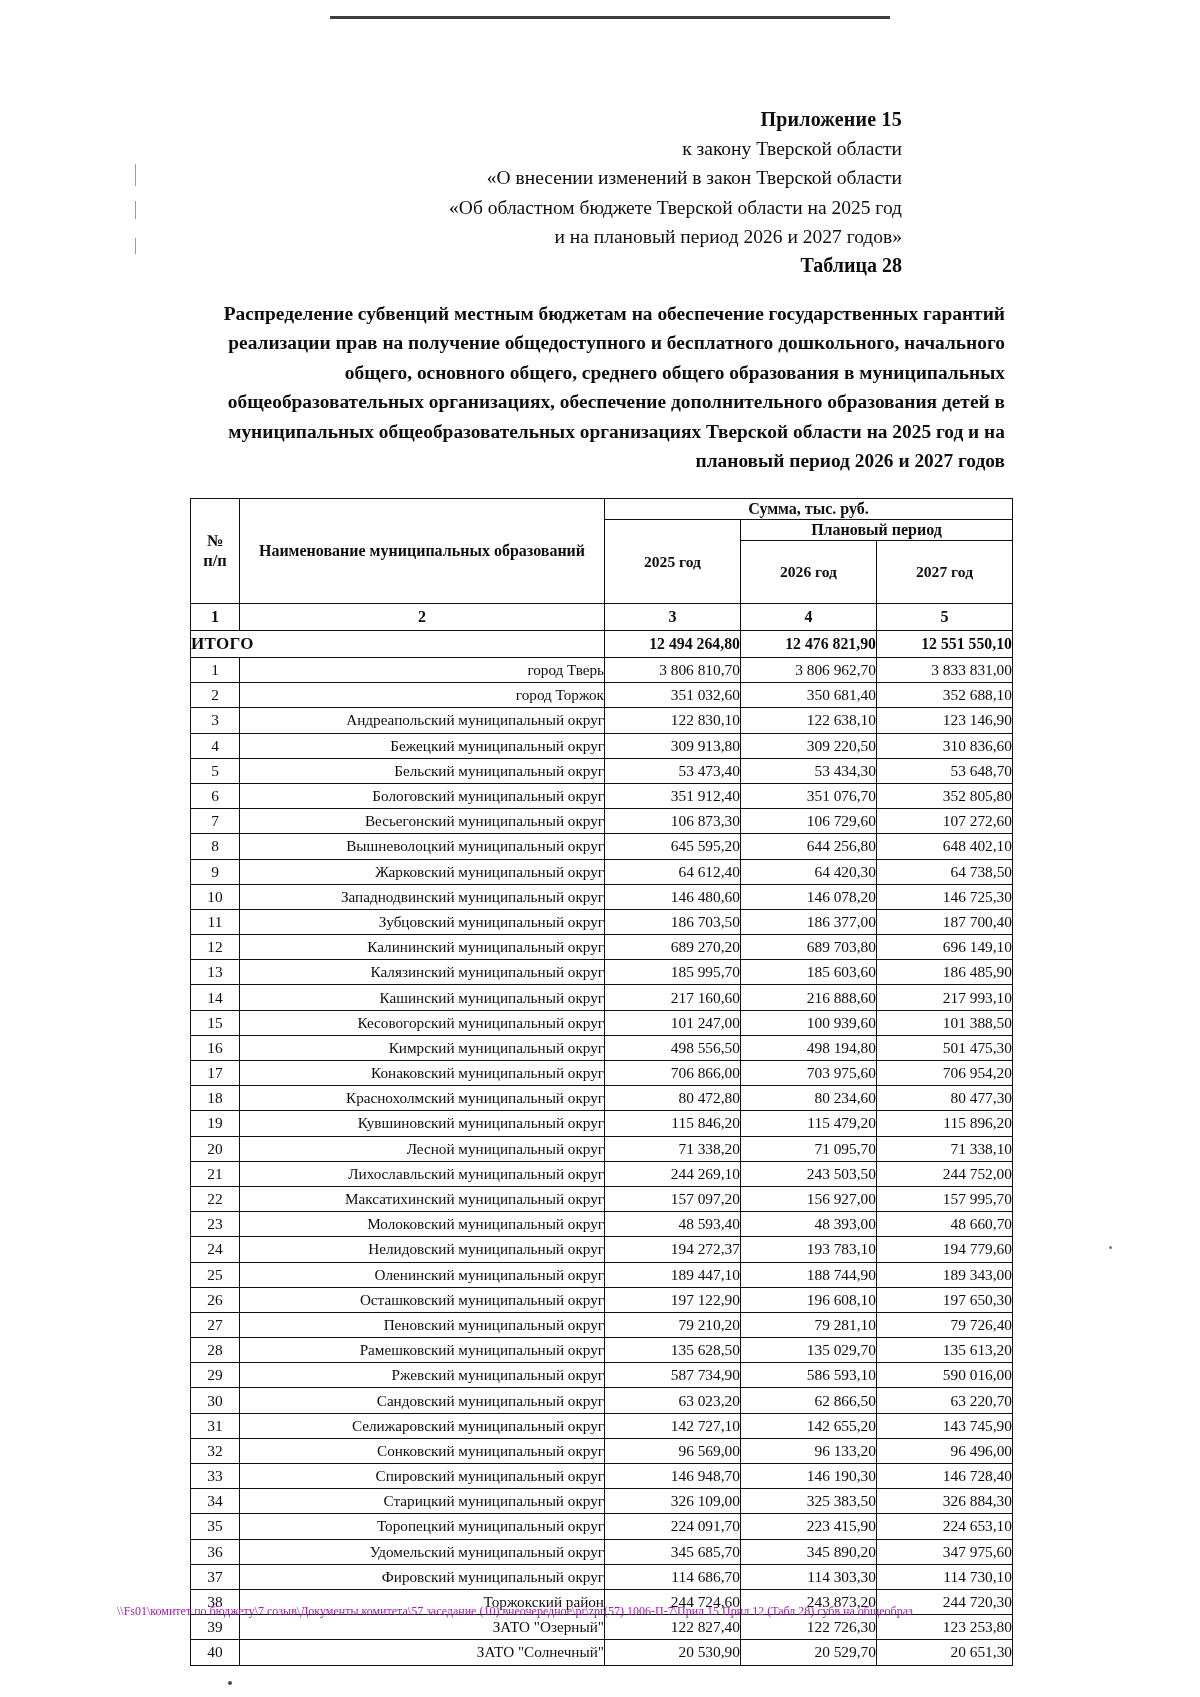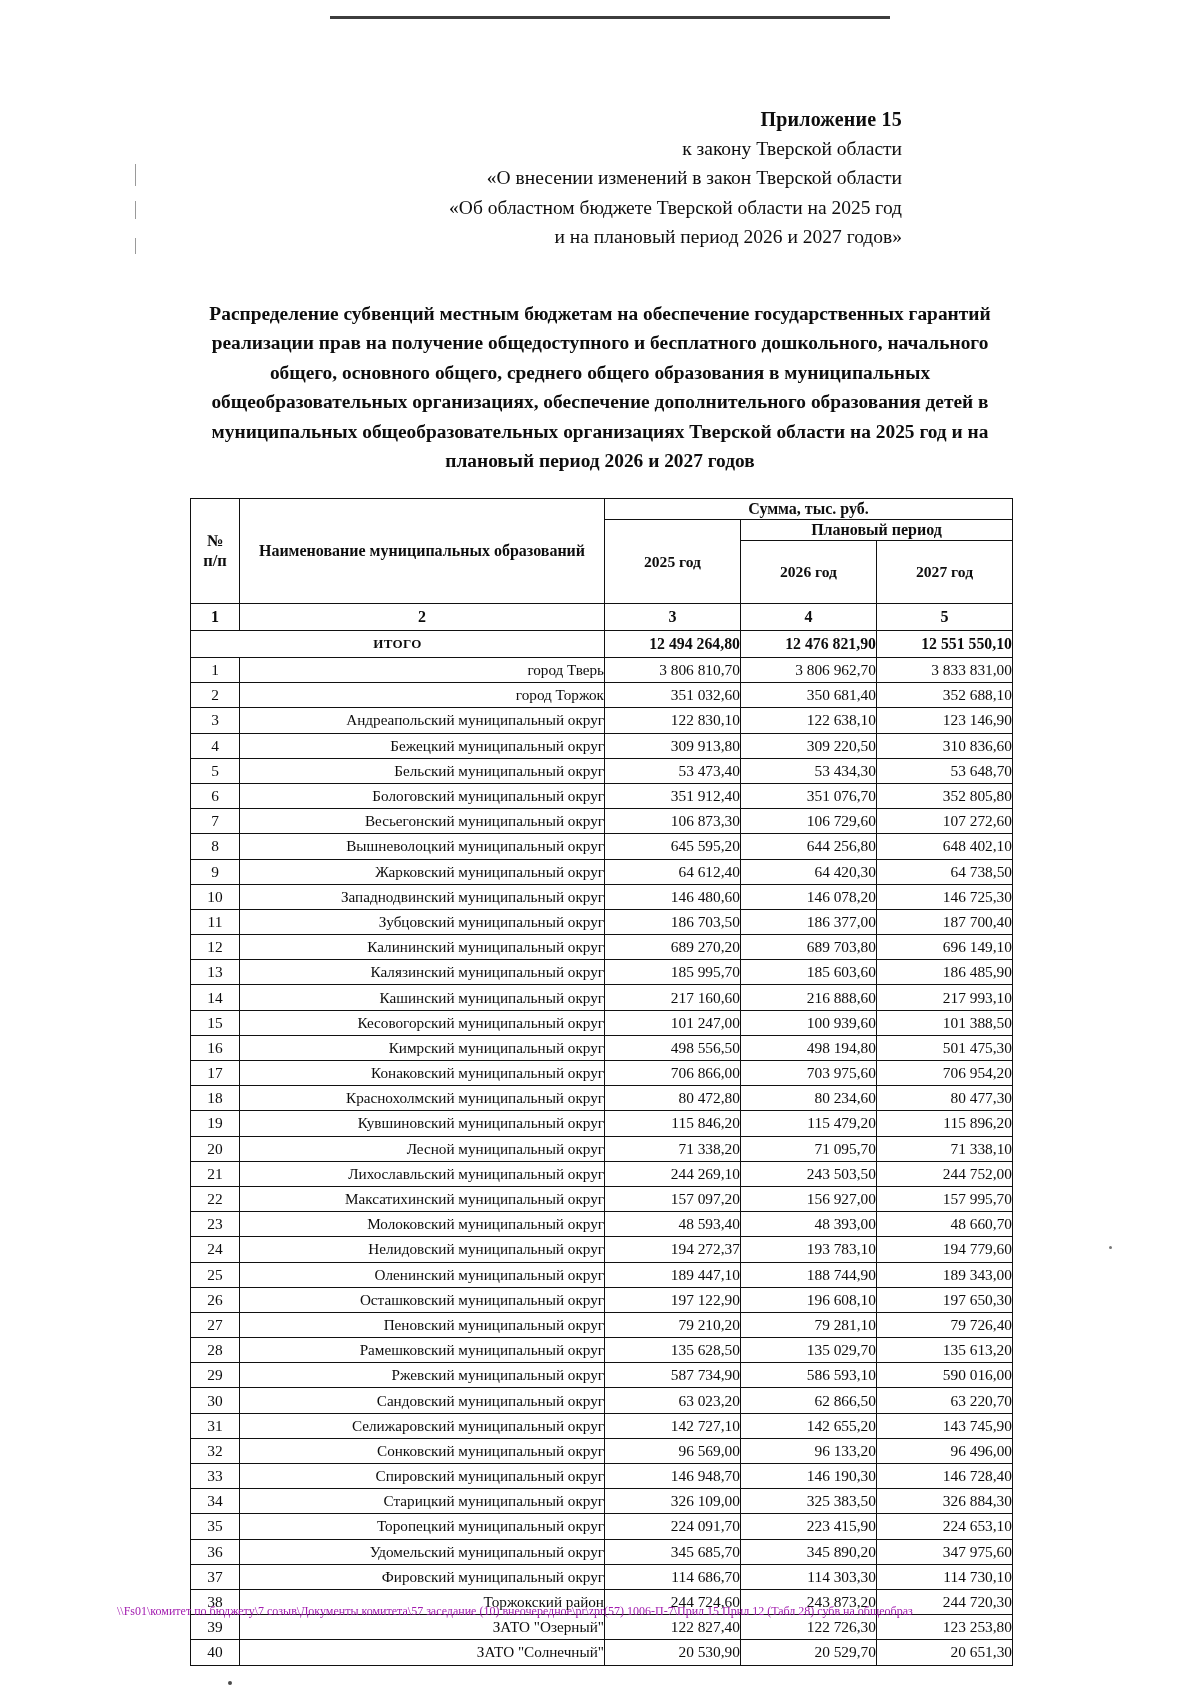--- a/index.html
+++ b/index.html
@@ -64,21 +64,21 @@
     font-weight: bold;
     font-size: 20px;
   }
 
   
   .doc-title {
     position: absolute;
     top: 283px;
     left: 195px;
     width: 810px;
-    text-align: center;
+    text-align: right;
     font-weight: bold;
     font-size: 19.4px;
     line-height: 1.52;
   }
 
   
   .table-wrap {
     position: absolute;
     top: 482px;
     left: 190px;
@@ -120,23 +120,23 @@
     font-weight: bold;
     font-size: 16px;
     height: 26px;
   }
 
   tr.total td {
     font-weight: bold;
     height: 26px;
   }
   td.total-label {
-    text-align: center;
+    text-align: left;
     padding-right: 6px;
-    font-size: 13px;
+    font-size: 17px;
     letter-spacing: 0.3px;
   }
   td.total-val {
     text-align: right;
     padding-right: 7px;
     font-size: 15.8px;
   }
 
   tbody.rows td {
     height: 24.2px;
@@ -200,20 +200,21 @@
   <div class="footer-dot"></div>
 
   <div class="doc-header">
     <span class="hline appendix-no">Приложение 15</span>
     <span class="hline">к закону Тверской области</span>
     <span class="hline">«О внесении изменений в закон Тверской области</span>
     <span class="hline">«Об областном бюджете Тверской области на 2025 год</span>
     <span class="hline">и на плановый период 2026 и 2027 годов»</span>
   </div>
 
+  <div class="table-caption">Таблица 28</div>
 
   <div class="doc-title">Распределение субвенций местным бюджетам на обеспечение государственных гарантий реализации прав на получение общедоступного и бесплатного дошкольного, начального общего, основного общего, среднего общего образования в муниципальных общеобразовательных организациях, обеспечение дополнительного образования детей в муниципальных общеобразовательных организациях Тверской области на 2025 год и на плановый период 2026 и 2027 годов</div>
 
   <div class="table-wrap">
     <table class="dist">
       <colgroup>
         <col class="c-num">
           <col class="c-name">
           <col class="c-y1">
           <col class="c-y2">

